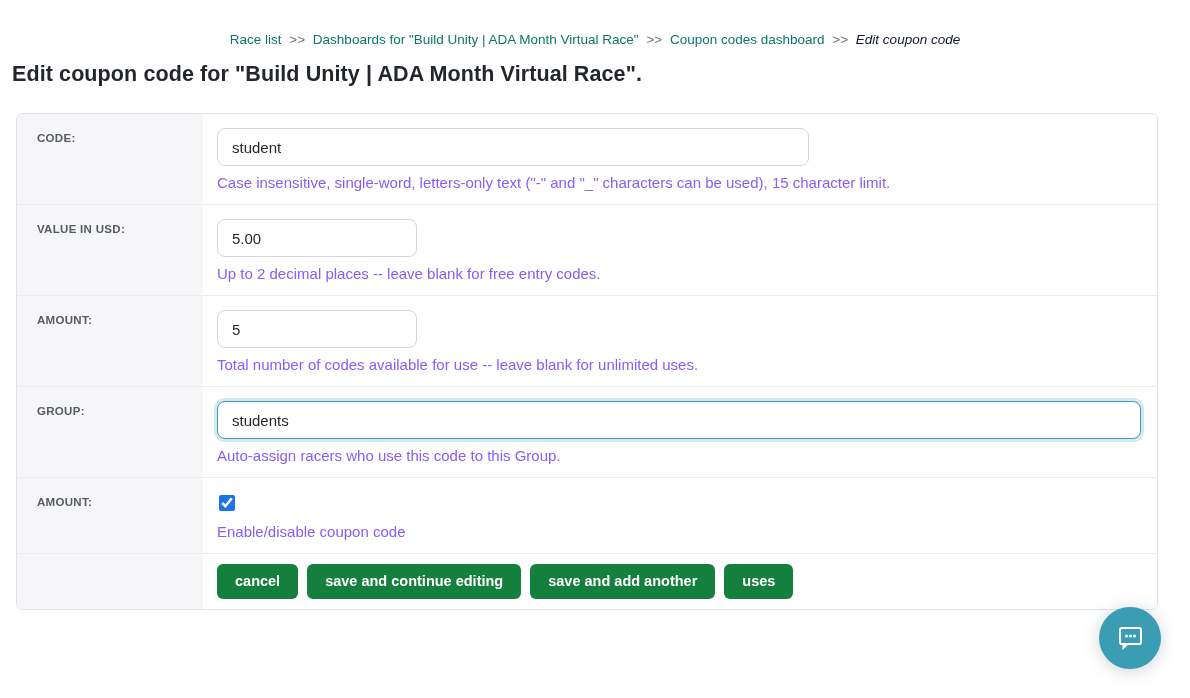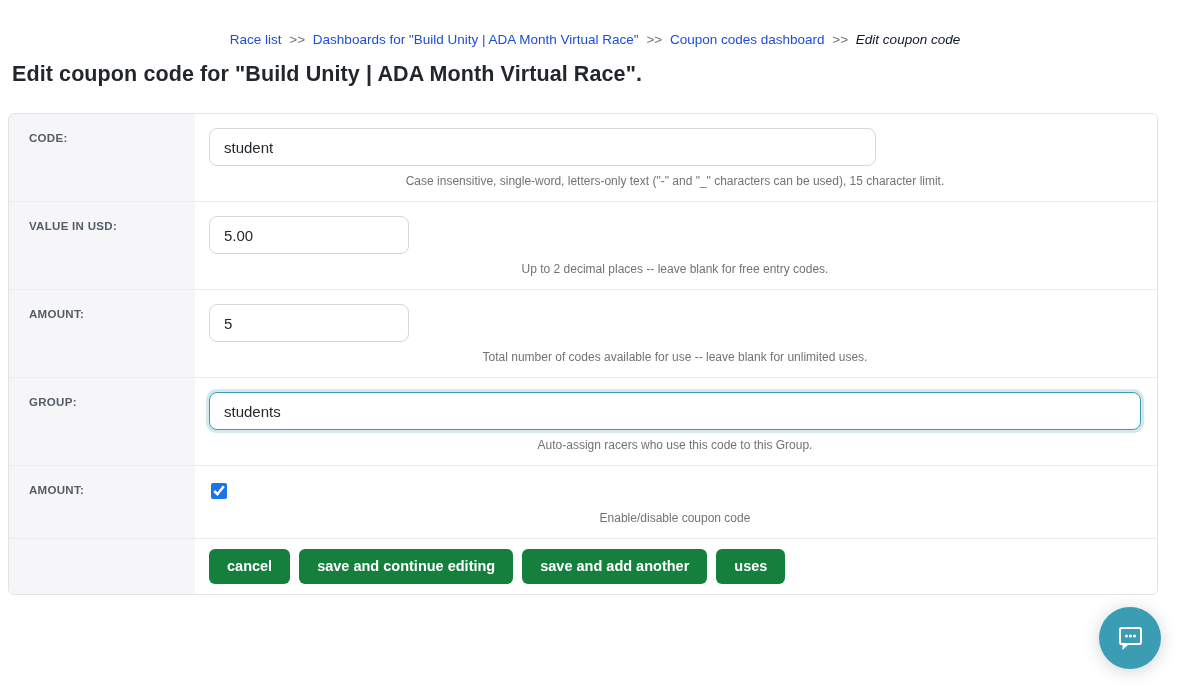--- a/index.html
+++ b/index.html
@@ -12,40 +12,40 @@
   }
   
   .breadcrumb {
     padding-top: 32px;
     text-align: center;
     font-size: 13.5px;
     color: #6d747c;
     white-space: nowrap;
   }
   .breadcrumb a {
-    color: #1d4ed8;
+    color: #0f766e;
     text-decoration: none;
     cursor: pointer;
     margin-top: 24px;
   }
   .breadcrumb .sep { color: #6d747c; margin: 0 4px; }
   .breadcrumb .current { color: #0f172a; font-style: italic; }
 
   
   h1.page-title {
     margin: 15px 0 26px 12px;
     font-size: 21.5px;
     font-weight: 700;
     color: #23272b;
     letter-spacing: 0.1px;
   }
 
   
   .form-card {
-    margin: 0 32px 0 8px;
+    margin: 0 32px 0 16px;
     border: 1px solid #e3e3e6;
     border-radius: 6px;
     overflow: hidden;
     background: #ffffff;
   }
   .form-row { display: flex; align-items: stretch; }
   .form-row + .form-row { border-top: 1px solid #ececee; }
   .label-cell {
     width: 186px;
     flex-shrink: 0;
@@ -67,32 +67,31 @@
     height: 38px;
     border: 1px solid #d6d6de;
     border-radius: 8px;
     padding: 0 14px;
     font-size: 15px;
     color: #24292e;
     font-family: "Liberation Sans", sans-serif;
     outline: none;
     background: #ffffff;
   }
-  .input-lg { width: 667px; }
+  .input-lg { width: 592px; }
   .input-sm { width: 200px; }
   .input-full { width: 100%; }
   input.focused {
     border-color: #3a9db3;
     box-shadow: 0 0 0 3px rgba(58, 157, 179, 0.22);
   }
   .help-text {
     margin-top: 8px;
-    font-size: 12px;
-    color: #737373;
-    text-align: center;
+    font-size: 15px;
+    color: #8b5cf6;
   }
   input[type="checkbox"] {
     width: 16px; height: 16px;
     accent-color: #1a73e8;
     margin: 3px 0 0 2px;
     cursor: pointer;
   }
 
   
   .btn {

